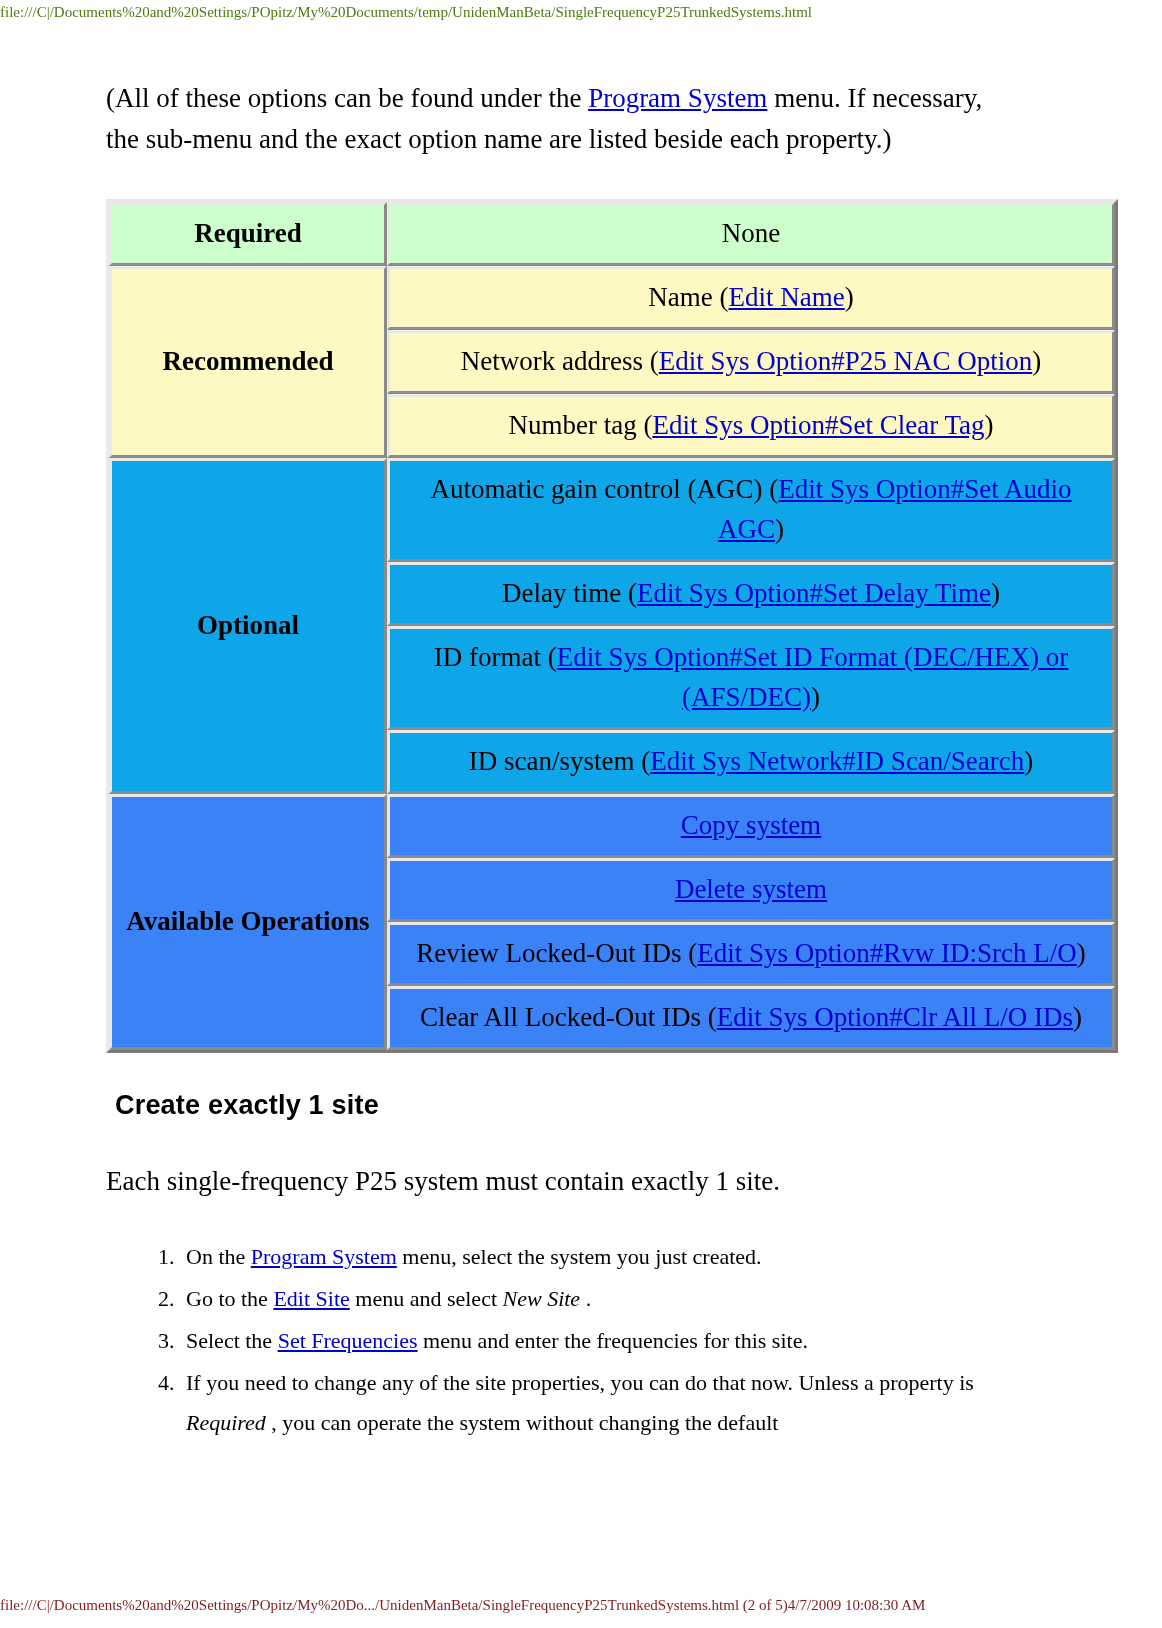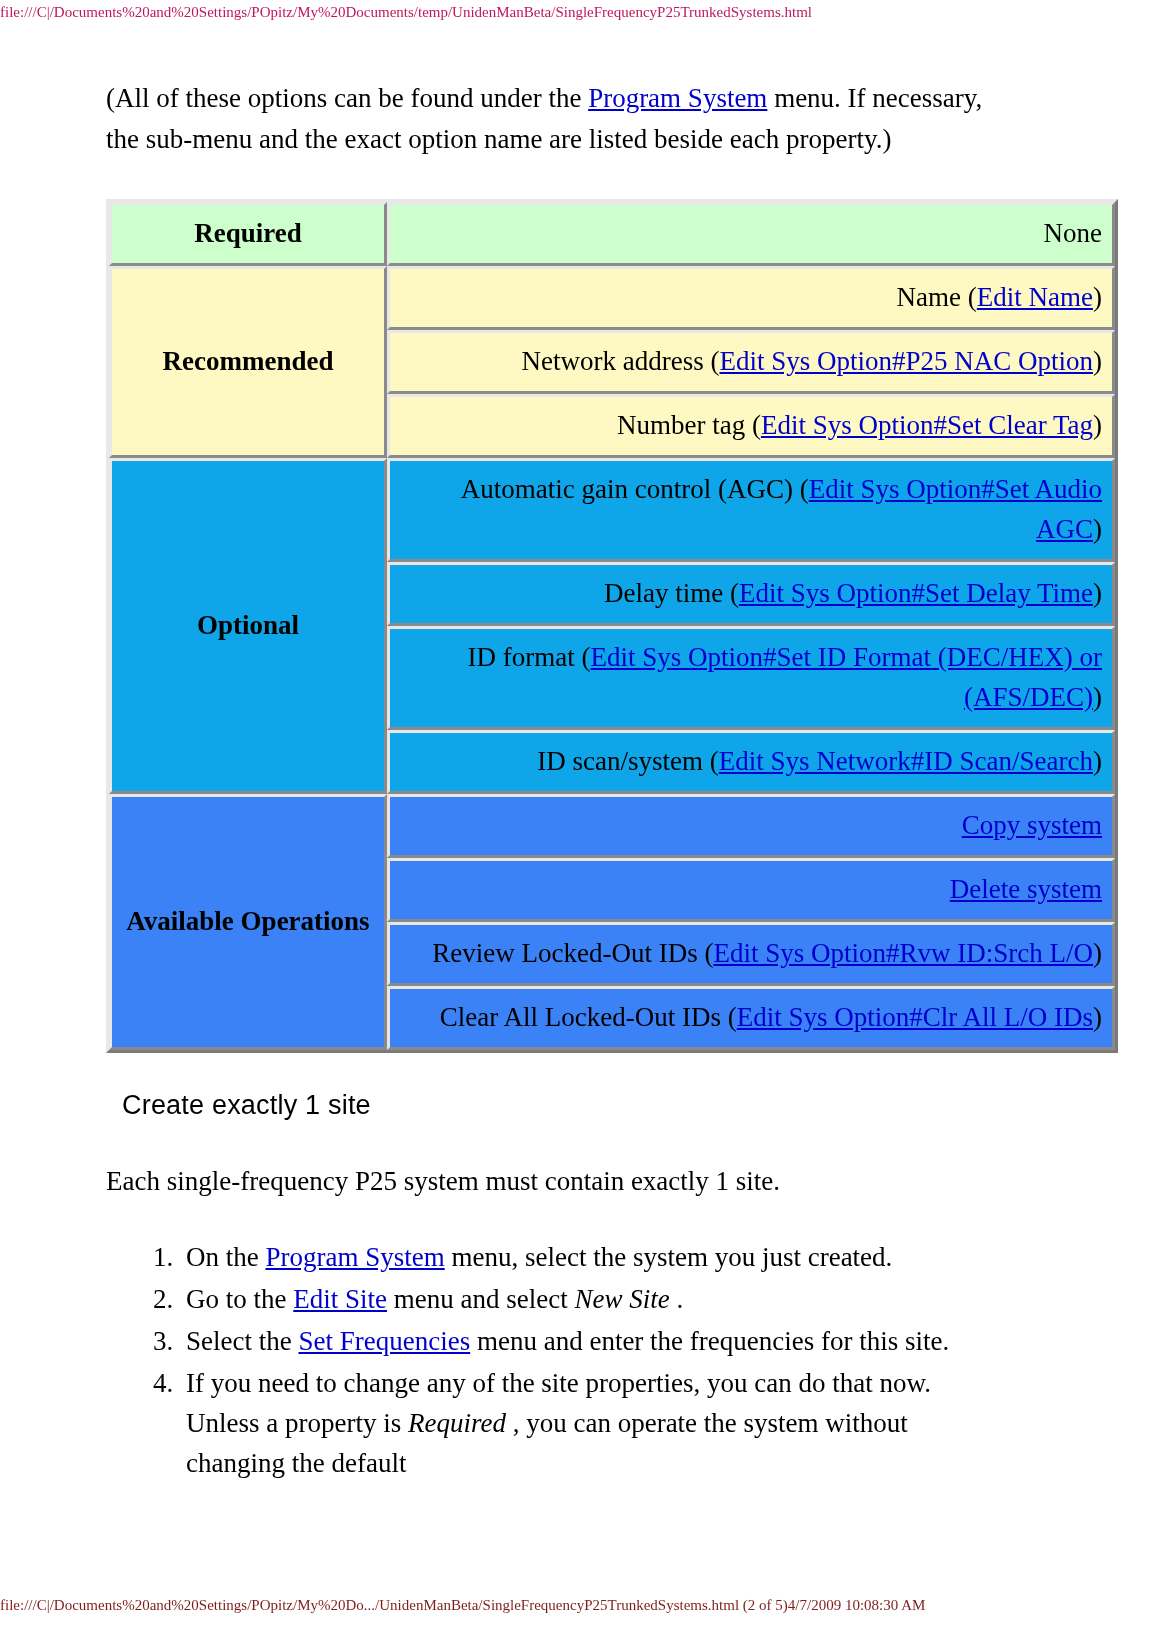--- a/index.html
+++ b/index.html
@@ -16,21 +16,21 @@
 
   .page-header {
     position: absolute;
     top: 4px;
     left: 0;
     width: 1138px;
     font-family: "Liberation Serif", "DejaVu Serif", serif;
     font-size: 15px;
     line-height: 17px;
     white-space: nowrap;
-    color: #be185d;
+    color: #4d7c0f;
   }
 
   .page-footer {
     position: absolute;
     top: 1597px;
     left: 0;
     width: 1162px;
     font-family: "Liberation Serif", "DejaVu Serif", serif;
     font-size: 15px;
     line-height: 17px;
@@ -76,48 +76,48 @@
     line-height: 40px;
     vertical-align: middle;
   }
   td.cat {
     width: 278px;
     text-align: center;
     font-weight: bold;
     vertical-align: middle;
   }
   td.val {
-    text-align: right;
+    text-align: center;
     vertical-align: middle;
   }
 
   .bg-green  { background: #ccffcc; }
   .bg-orange { background: #fef9c3; }
   .bg-pink   { background: #0ea5e9; }
   .bg-white  { background: #3b82f6; }
 
   h2.section-heading {
     font-family: "Liberation Sans", "DejaVu Sans", sans-serif;
     font-size: 27px;
-    font-weight: normal;
-    margin: 36px 0 0 16px;
+    font-weight: bold;
+    margin: 36px 0 0 9px;
     line-height: 32px;
     letter-spacing: 0.2px;
   }
 
   p.body-text {
     margin: 40px 0 0 0;
     font-size: 27px;
     line-height: 40px;
   }
 
   ol.steps {
     margin: 36px 0 0 0;
     padding-left: 74px;
-    font-size: 27px;
+    font-size: 22px;
     line-height: 40px;
   }
   ol.steps li {
     margin: 0 0 2px 0;
     padding-left: 6px;
   }
   em { font-style: italic; }
 </style>
 </head>
 <body>

